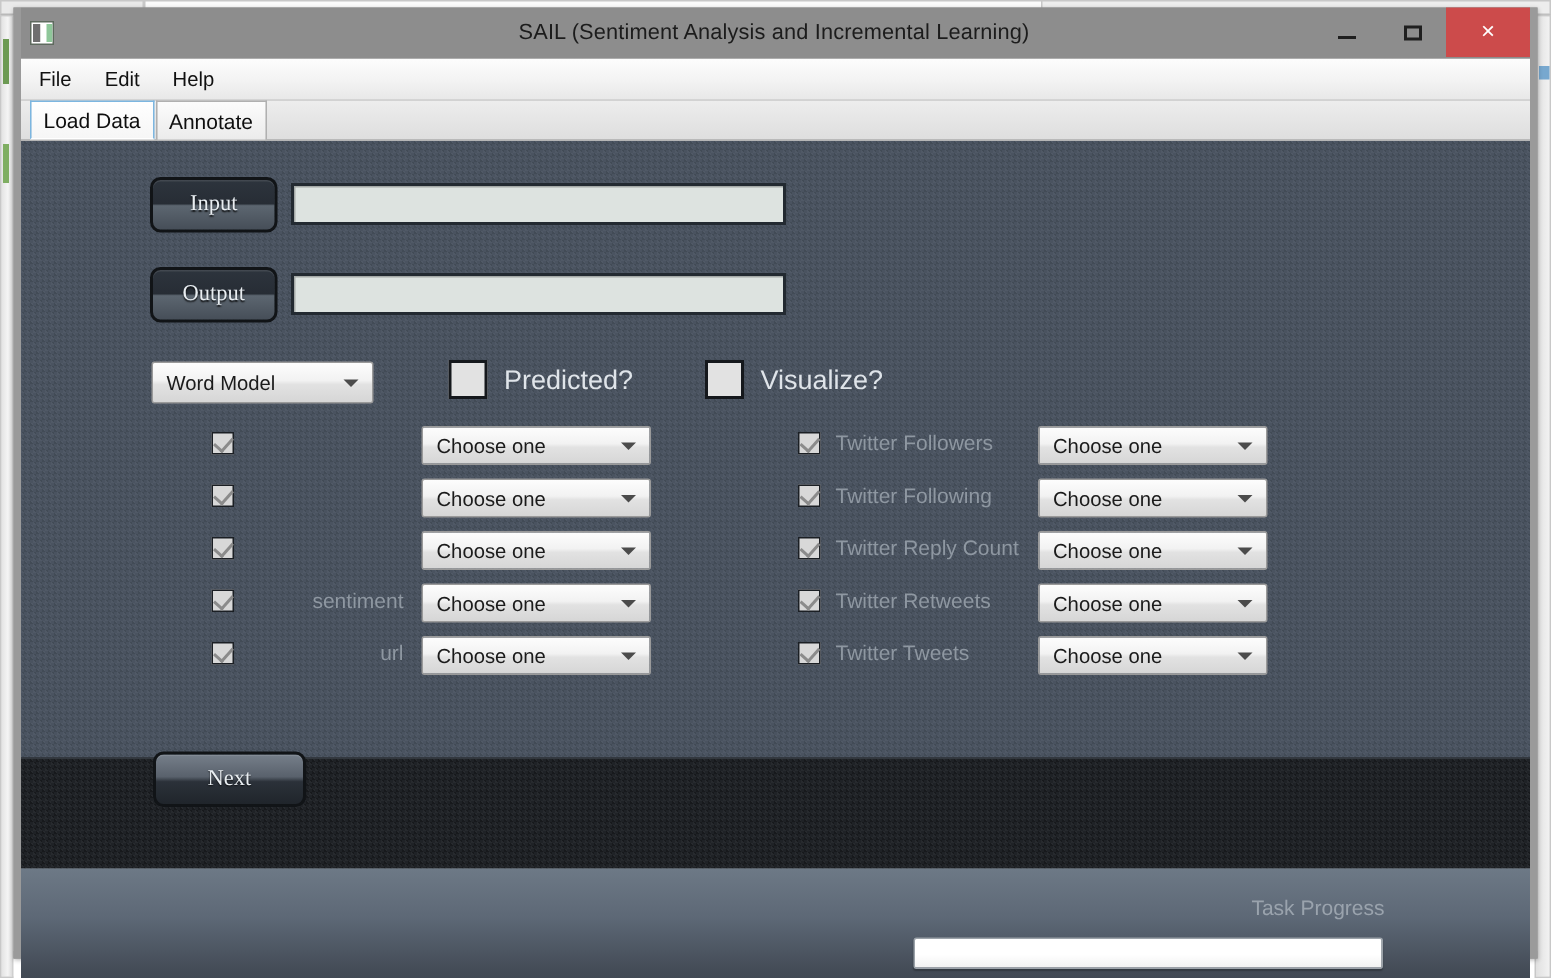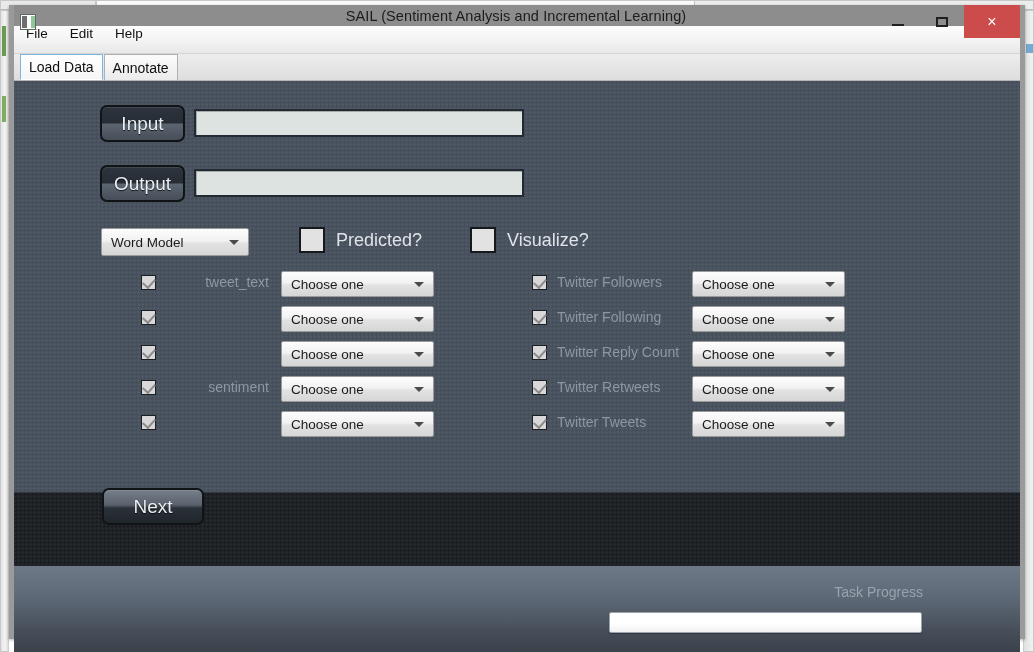--- a/index.html
+++ b/index.html
@@ -70,21 +70,21 @@
     box-sizing: border-box;
     border: 5px solid #9a9a9a;
     border-top: 0;
     background: #9a9a9a;
     box-shadow: 0 1px 3px rgba(0,0,0,0.30);
   }
 
   
   #title-bar {
     position: relative;
-    height: 21px;
+    height: 34px;
     background: #8d8d8d;
     display: flex;
     align-items: center;
   }
   #app-icon {
     position: absolute;
     left: 6px; top: 9px;
     width: 16px; height: 16px;
     background: #ffffff;
     border: 1px solid #5e6a5e;
@@ -128,21 +128,21 @@
   .glyph-close {
     display: block; color: #ffffff; font-size: 16px; line-height: 16px; font-weight: 400;
   }
 
   
   #menu-bar {
     height: 28px;
     background: linear-gradient(to bottom, #fdfdfd 0%, #f3f3f3 55%, #e8e8e8 100%);
     border-bottom: 1px solid #d4d4d4;
     display: flex;
-    align-items: flex-start;
+    align-items: center;
     padding-left: 12px;
     box-sizing: border-box;
   }
   .menu-item {
     font-size: 13.5px;
     color: #111111;
     margin-right: 22px;
     cursor: default;
   }
 
@@ -205,27 +205,28 @@
   
   .dark-btn {
     position: absolute;
     width: 85px;
     height: 37px;
     border-radius: 7px;
     border: 2px solid #111417;
     box-sizing: border-box;
     background: linear-gradient(to bottom, #2d343d 0%, #272d35 48%, #5c6670 52%, #464e58 100%);
     color: #e9eef2;
-    font-size: 19px;
+    font-size: 15px;
     display: flex;
     align-items: center;
     justify-content: center;
     text-shadow: 0 1px 1px rgba(0,0,0,0.8);
     cursor: default;
     box-shadow: inset 0 1px 0 rgba(255,255,255,0.10);
+    font-family: Liberation Serif, serif;
   }
   
   .dark-btn.light {
     background: linear-gradient(to bottom, #767f8a 0%, #59616c 45%, #2b3139 55%, #20252b 100%);
   }
 
   .text-field {
     position: absolute;
     height: 28px;
     background: #dde3e0;
@@ -391,21 +392,20 @@
 
     <div class="cb-big" style="left:285px; top:146px;"></div>
     <div class="big-label" style="left:322px; top:149px;">Predicted?</div>
 
     <div class="cb-big" style="left:456px; top:146px;"></div>
     <div class="big-label" style="left:493px; top:149px;">Visualize?</div>
 
     <div class="cb-small" style="left:127px; top:194px;">
         <span class="tick"></span>
       </div>
-    <div class="row-label right-align" style="left:35px; top:194px; width:220px;">tweet_text</div>
     <div class="combo" style="left:267px; top:190px; width:153px;">
       <span class="combo-label">Choose one</span>
       <span class="arrow"></span>
     </div>
 
     <div class="cb-small" style="left:127px; top:229px;">
         <span class="tick"></span>
       </div>
     <div class="combo" style="left:267px; top:225px; width:153px;">
       <span class="combo-label">Choose one</span>
@@ -425,20 +425,21 @@
       </div>
     <div class="row-label right-align" style="left:35px; top:299px; width:220px;">sentiment</div>
     <div class="combo" style="left:267px; top:295px; width:153px;">
       <span class="combo-label">Choose one</span>
       <span class="arrow"></span>
     </div>
 
     <div class="cb-small" style="left:127px; top:334px;">
         <span class="tick"></span>
       </div>
+    <div class="row-label right-align" style="left:35px; top:334px; width:220px;">url</div>
     <div class="combo" style="left:267px; top:330px; width:153px;">
       <span class="combo-label">Choose one</span>
       <span class="arrow"></span>
     </div>
 
     <div class="cb-small" style="left:518px; top:194px;">
         <span class="tick"></span>
       </div>
     <div class="row-label" style="left:543px; top:194px;">Twitter Followers</div>
     <div class="combo" style="left:678px; top:190px; width:153px;">

